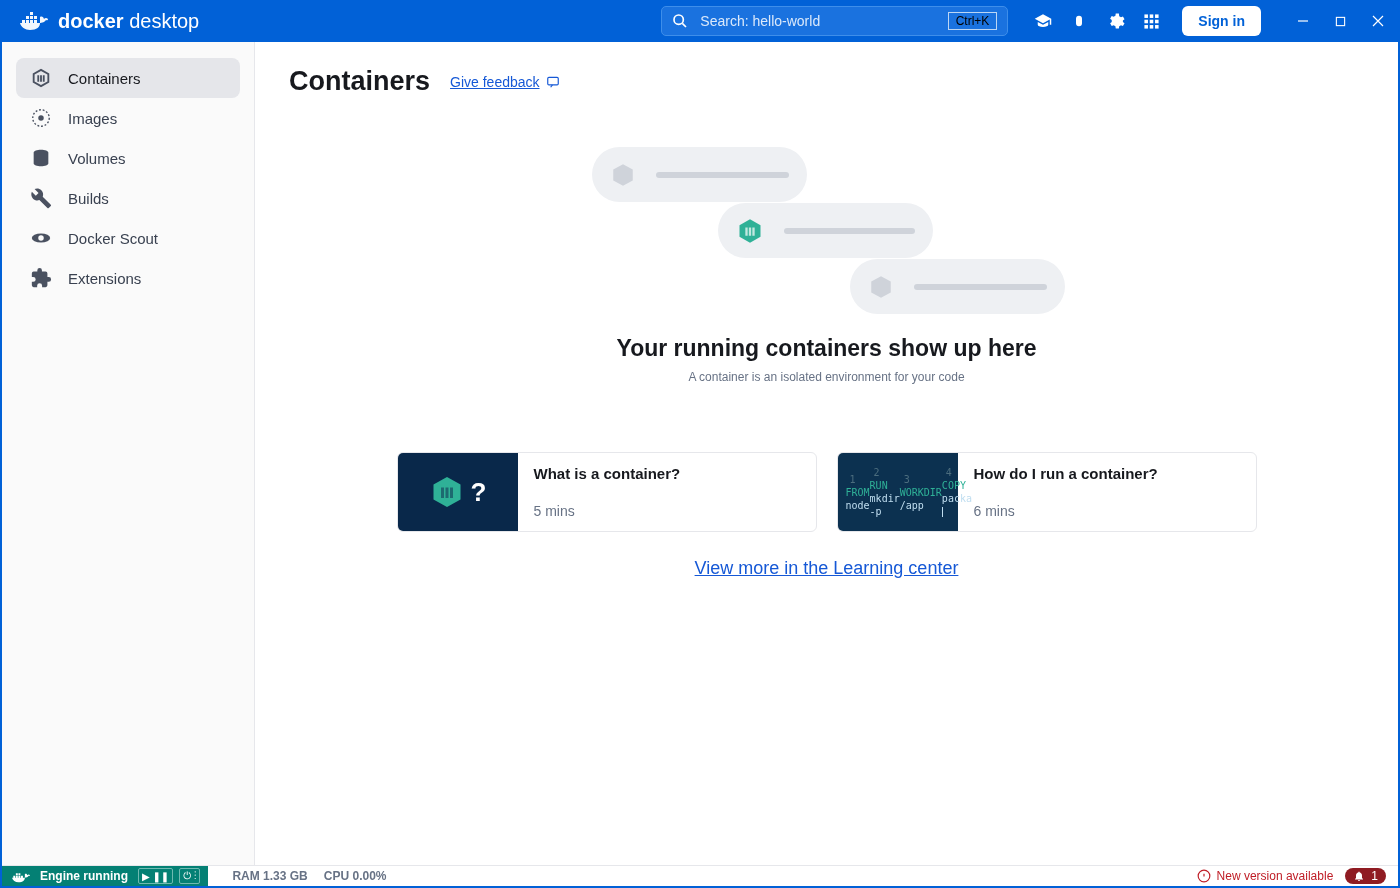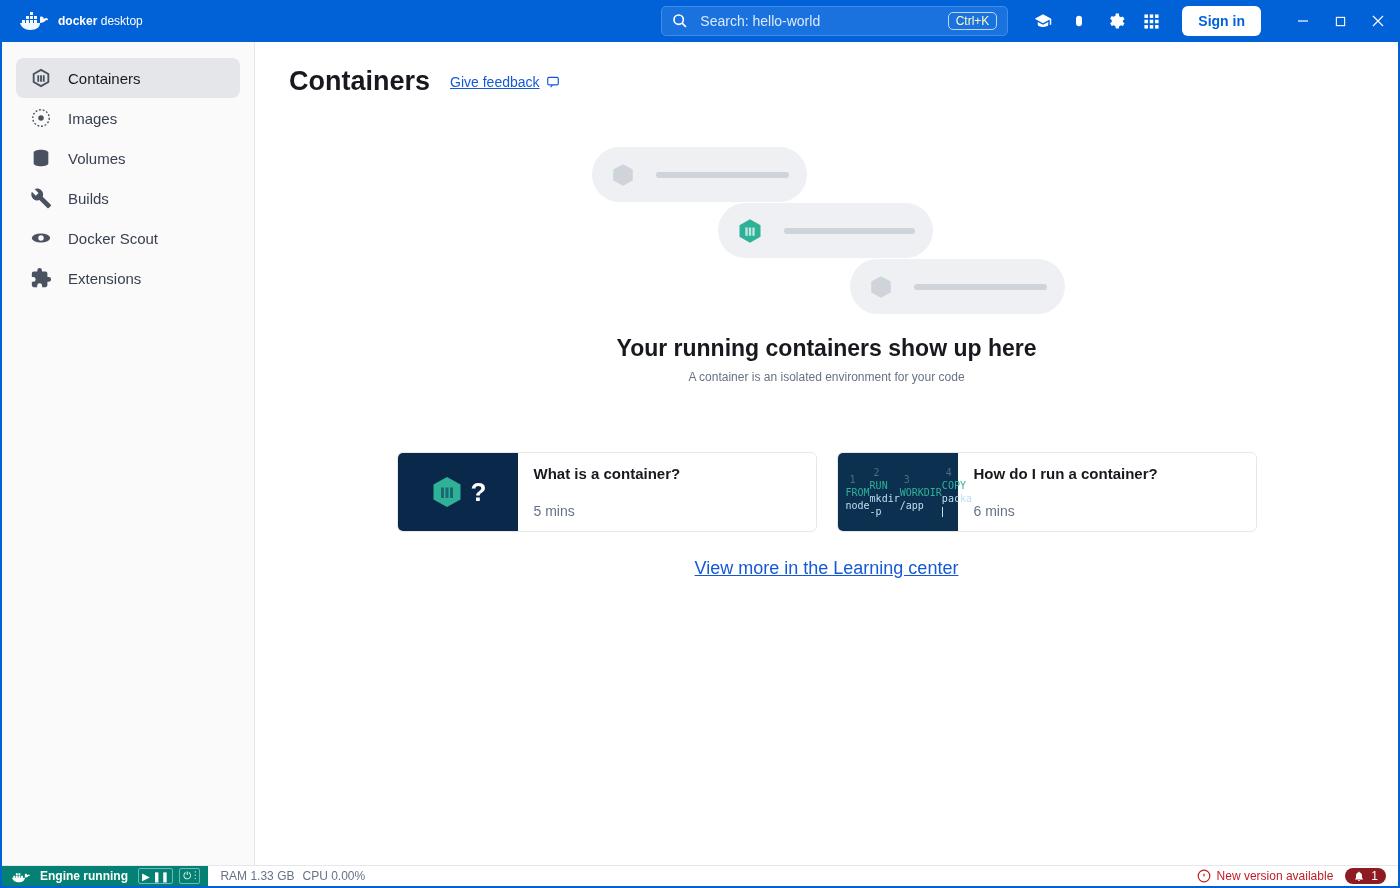--- a/index.html
+++ b/index.html
@@ -16,28 +16,28 @@
     --border:#e6e7eb;
     --footer-teal:#048074;
     --update-red:#bf1d26;
     --badge-red:#8f1b22;
   }
   *{box-sizing:border-box;}
   body{margin:0;font-family:Segoe UI,Arial,Helvetica,sans-serif;color:var(--text-dark);background:#f4f4f4;}
   .window{width:1400px;height:888px;margin:0 auto;background:var(--body-bg);display:flex;flex-direction:column;border:2px solid var(--docker-blue);border-top:none;}
   
   .titlebar{height:42px;background:var(--docker-blue);display:flex;align-items:center;color:#fff;padding:0 6px 0 18px;flex-shrink:0;}
-  .brand{display:flex;align-items:center;gap:10px;font-size:12px;}
+  .brand{display:flex;align-items:center;gap:10px;font-size:20px;}
   .brand b{font-weight:700;}
   .brand-rest{font-weight:300;}
   .search-wrap{margin-left:auto;display:flex;align-items:center;gap:12px;}
   .search{display:flex;align-items:center;background:#1a72df;border:1px solid #3e8eea;border-radius:5px;height:30px;padding:0 10px;width:347px;gap:10px;color:#dbe9fb;}
   .search-input{flex:1;background:transparent;border:none;color:#fff;font-size:14px;outline:none;}
   .search-input::placeholder{color:#dbe9fb;}
-  .kbd{border:1px solid #bcd6f4;border-radius:5px;padding:1px 7px;font-size:12px;color:#fef9c3;}
+  .kbd{border:1px solid #bcd6f4;border-radius:0;padding:1px 7px;font-size:12px;color:#000000;}
   .tb-icons{display:flex;align-items:center;gap:18px;margin-left:14px;}
   .tb-icon{color:#fff;cursor:pointer;display:flex;}
   .signin{background:#fff;color:var(--docker-blue);border:none;border-radius:6px;height:30px;padding:0 16px;font-size:14px;font-weight:600;margin-left:10px;cursor:pointer;}
   .win-controls{display:flex;align-items:center;gap:26px;margin-left:24px;margin-right:8px;}
   .win-controls span{color:#fff;cursor:pointer;display:flex;}
   
   .app-body{flex:1;display:flex;min-height:0;}
   .sidebar{width:253px;background:#fafafa;border-right:1px solid var(--border);padding:16px 14px;}
   .nav-item{display:flex;align-items:center;gap:16px;height:40px;padding:0 14px;border-radius:8px;font-size:15px;color:#394150;cursor:pointer;}
   .nav-item.active{background:var(--sidebar-active);color:#17191e;font-weight:500;}
@@ -63,21 +63,21 @@
   .card-time{color:var(--text-muted);font-size:14px;}
   .code-vis{background:var(--card-teal2);align-items:center;justify-content:flex-start;padding:6px 8px;font-family:Consolas,monospace;font-size:10px;line-height:13px;color:#c0def0;}
   .code-vis .ln{color:#4c6d7e;width:10px;display:inline-block;text-align:right;margin-right:6px;}
   .code-vis .kw{color:#2fb197;}
   .learn-more{display:inline-block;margin-top:26px;color:var(--link-blue);font-size:18px;font-weight:400;text-decoration:underline;}
   
   .footer{height:21px;display:flex;align-items:center;font-size:12px;border-top:1px solid var(--border);flex-shrink:0;position:relative;}
   .engine{background:var(--footer-teal);color:#fff;height:100%;display:flex;align-items:center;padding:0 10px;gap:10px;font-weight:600;}
   .engine-ctrls{display:flex;align-items:center;background:var(--footer-teal);height:100%;padding-right:8px;gap:6px;}
   .engine-ctrls span{border:1px solid #6fb9b1;border-radius:2px;padding:0 3px;height:16px;display:flex;align-items:center;color:#fff;font-size:10px;cursor:pointer;}
-  .stats{margin-left:12px;color:var(--text-muted);display:flex;gap:8px;}
+  .stats{margin-left:24px;color:var(--text-muted);display:flex;gap:16px;font-weight:bold;}
   .foot-right{margin-left:auto;display:flex;align-items:center;gap:12px;padding-right:12px;}
   .update{color:var(--update-red);display:flex;align-items:center;gap:6px;cursor:pointer;}
   .notif{background:var(--badge-red);color:#fff;border-radius:10px;padding:1px 8px;display:flex;align-items:center;gap:6px;cursor:pointer;}
   .cursor-blink{display:inline-block;width:1px;height:10px;background:#c0def0;vertical-align:middle;}
 </style>
 </head>
 <body>
 
 <div class="window">
 

